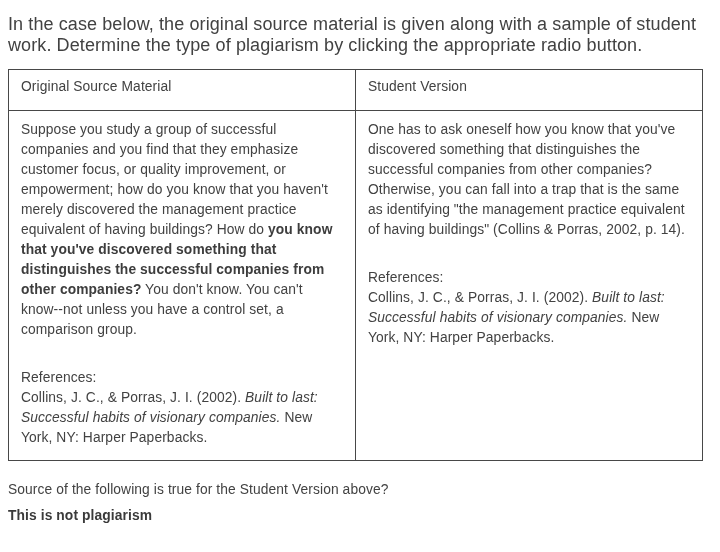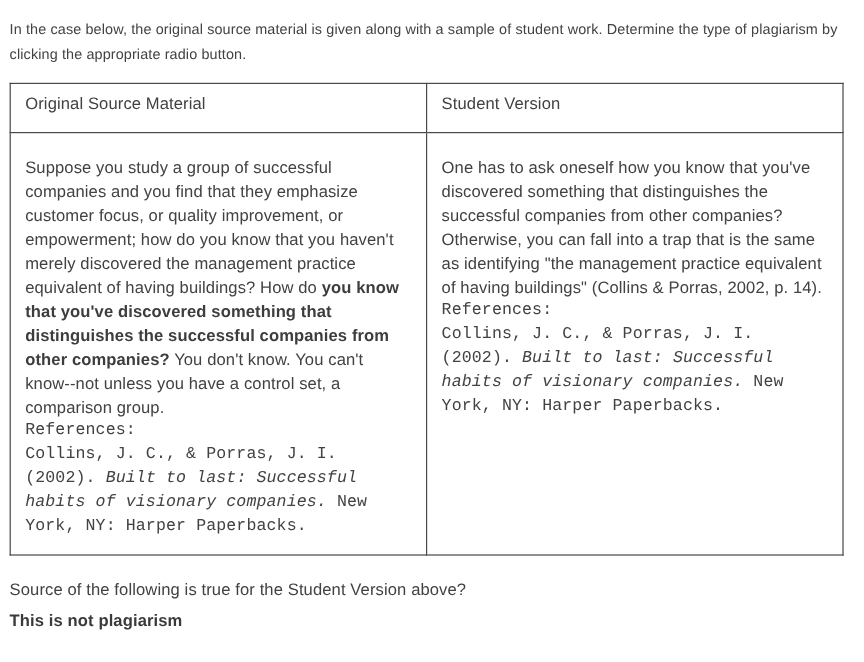--- a/index.html
+++ b/index.html
@@ -8,21 +8,21 @@
     width: 720px; height: 552px;
     background: #ffffff;
     font-family: "Liberation Sans", sans-serif;
     color: #424242;
     overflow: hidden;
   }
   .page { padding: 14px 9px 0 8px; }
 
   .instructions {
     margin: 0 0 13px 0;
-    font-size: 12px;
+    font-size: 18px;
     line-height: 21px;
     max-width: 703px;
     letter-spacing: 0.1px;
   }
 
   table.compare {
     border-collapse: collapse;
     width: 695px;
     table-layout: fixed;
   }
@@ -34,26 +34,26 @@
   table.compare th {
     font-weight: 400;
     font-size: 13.8px;
     padding: 9px 12px;
     height: 41px;
     letter-spacing: 0.1px;
   }
   table.compare td {
     font-size: 13.8px;
     line-height: 20px;
-    padding: 19px 12px 12px 12px;
+    padding: 9px 12px 12px 12px;
     height: 292px;
     letter-spacing: 0.1px;
   }
   td p { margin: 0; }
-  td p.refs { margin-top: 0; font-family: Liberation Mono, monospace; }
+  td p.refs { margin-top: 28px; }
   .bold-run { font-weight: 700; color: #3d3d3d; }
   .italic-run { font-style: italic; }
 
   .question {
     margin: 19px 0 0 0;
     font-size: 13.8px;
     line-height: 19px;
     letter-spacing: 0.1px;
   }
   .options { margin-top: 5px; }

